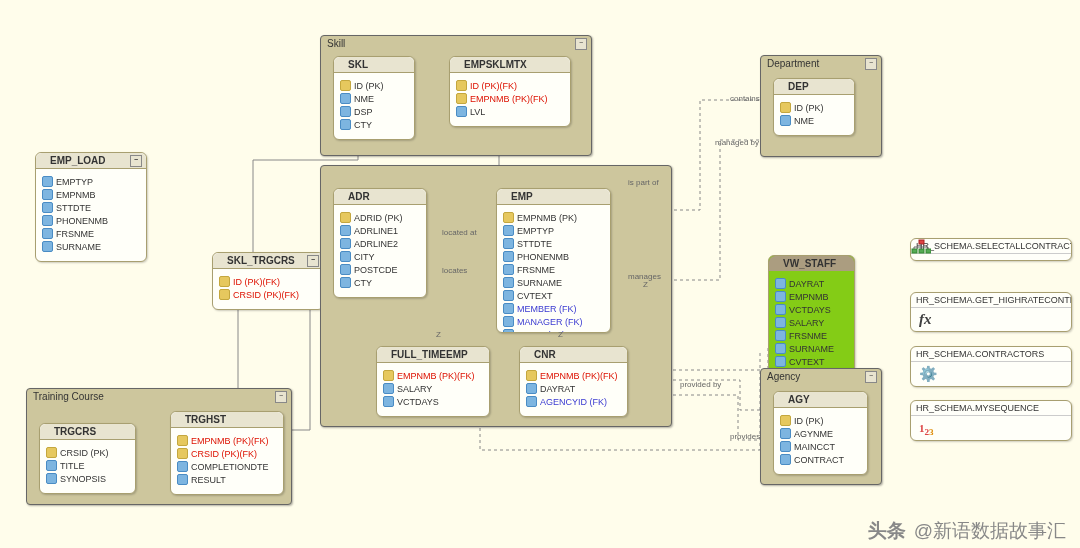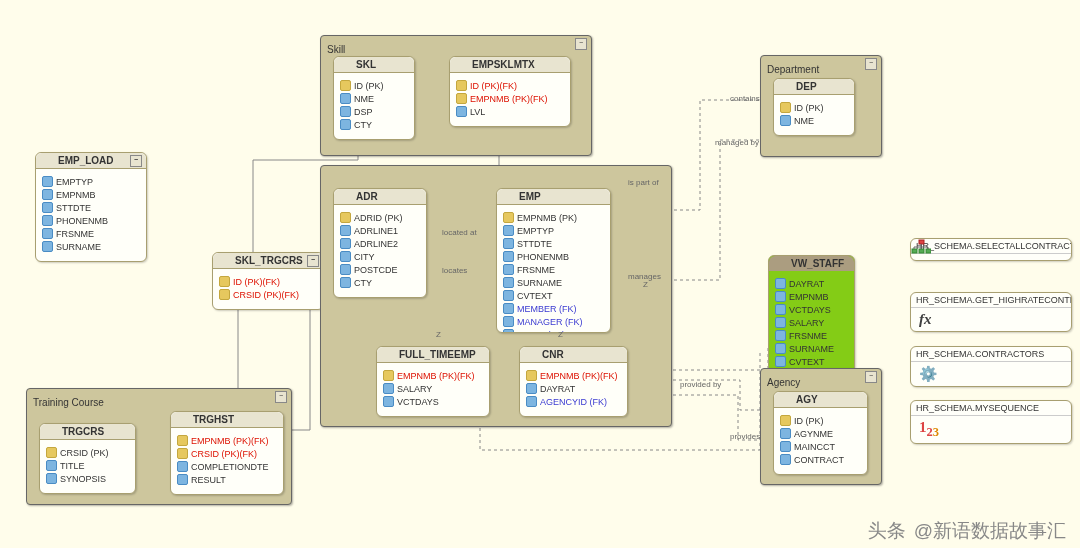--- a/index.html
+++ b/index.html
@@ -1,36 +1,36 @@
 <!DOCTYPE html>
 <html><head>
 <meta charset="utf-8">
 <style>
 body{margin:0;background:#fffdeb;font-family:sans-serif;font-size:9px;width:1080px;height:548px;position:relative;overflow:hidden}
 .box{position:absolute;background:#cdc69d;border:1px solid #666;border-radius:4px;box-shadow:1px 1px 2px rgba(0,0,0,.3)}
-.box-title{padding:8px 6px;font-size:10px;color:#333;position:relative}
+.box-title{padding:2px 6px;font-size:10px;color:#333;position:relative}
 .min{position:absolute;right:4px;top:2px;width:10px;height:10px;border:1px solid #888;background:#e8e4d0;font-size:7px;line-height:8px;text-align:center;cursor:pointer}
 .entity{position:absolute;background:#fffff9;border:1px solid #a89f70;border-radius:6px;box-shadow:1px 1px 2px rgba(0,0,0,.2)}
 .entity.solo{background:#fffff9}
 .entity.brown{background:#84cc16}
-.ehdr{background:#e8e4d0;border-bottom:1px solid #a89f70;padding:2px 22px;font-weight:bold;font-size:10px;color:#333;position:relative;border-top-left-radius:6px;border-top-right-radius:6px}
+.ehdr{background:#e8e4d0;border-bottom:1px solid #a89f70;padding:2px 14px;font-weight:bold;font-size:10px;color:#333;position:relative;border-top-left-radius:6px;border-top-right-radius:6px}
 .entity.brown .ehdr{background:#ab9d80;border:none}
 .ebody{padding:7px 6px}
 .attr{white-space:nowrap;line-height:13px;color:#333}
 .attr .k{color:#d10;font-weight:normal}
 .attr .fk{color:#3a3ad1}
 .ico{display:inline-block;width:9px;height:9px;background:#7db5e0;border:1px solid #4a8cc4;border-radius:2px;margin-right:3px;vertical-align:middle;position:relative;top:-1px}
 .ico.key{background:#e6c85e;border-color:#c4a73e}
 .schema{position:absolute;background:#fffff9;border:1px solid #a89f70;border-radius:6px;width:160px;box-shadow:1px 1px 2px rgba(0,0,0,.2)}
 .schema .shdr{font-family:Arial;font-size:9px;padding:2px 5px;color:#333;border-bottom:1px solid #ccc;white-space:nowrap;overflow:hidden}
 .schema .sico{padding:3px 8px;font-size:14px;text-align:left}
 svg{position:absolute;top:0;left:0;pointer-events:none}
 .rel{font-size:8px;color:#666;position:absolute}
 .footer{position:absolute;bottom:4px;right:14px;font-size:19px;color:#888;font-family:"Microsoft YaHei",sans-serif}
-.footer b{color:#888;font-weight:normal;margin-right:8px}
+.footer b{color:#888;font-weight:bold;margin-right:8px}
 </style>
 </head>
 <body>
 
 <svg width="1080" height="548">
   <g stroke="#888" stroke-width="1" fill="none">
 
     <path d="M413 90 L448 90"></path>
 
     <path d="M499 120 L499 188"></path>
@@ -222,21 +222,21 @@
     <div class="schema" style="left: 910px; top: 292px;">
       <div class="shdr">HR_SCHEMA.GET_HIGHRATECONTRACTORS</div>
       <div class="sico"><span style="font-style:italic;font-family:serif;font-size:15px;color:#404040;font-weight:bold">fx</span></div>
     </div>
     <div class="schema" style="left: 910px; top: 346px;">
       <div class="shdr">HR_SCHEMA.CONTRACTORS</div>
       <div class="sico"><span style="font-size:15px">⚙️</span></div>
     </div>
     <div class="schema" style="left: 910px; top: 400px;">
       <div class="shdr">HR_SCHEMA.MYSEQUENCE</div>
-      <div class="sico"><span style="font-family:serif;font-weight:bold;color:#d44;font-size:15px">1<sub style="color:#d44">2</sub><sub style="color:#d80">3</sub></span></div>
+      <div class="sico"><span style="font-family:serif;font-weight:bold;color:#d44;font-size:11px">1<sub style="color:#d44">2</sub><sub style="color:#d80">3</sub></span></div>
     </div>
   </div>
 
 <div class="rel" style="left:730px;top:94px">contains</div>
 <div class="rel" style="left:715px;top:138px">managed by</div>
 <div class="rel" style="left:628px;top:178px">is part of</div>
 <div class="rel" style="left:628px;top:272px">manages</div>
 <div class="rel" style="left:442px;top:228px">located at</div>
 <div class="rel" style="left:442px;top:266px">locates</div>
 <div class="rel" style="left:680px;top:380px">provided by</div>

